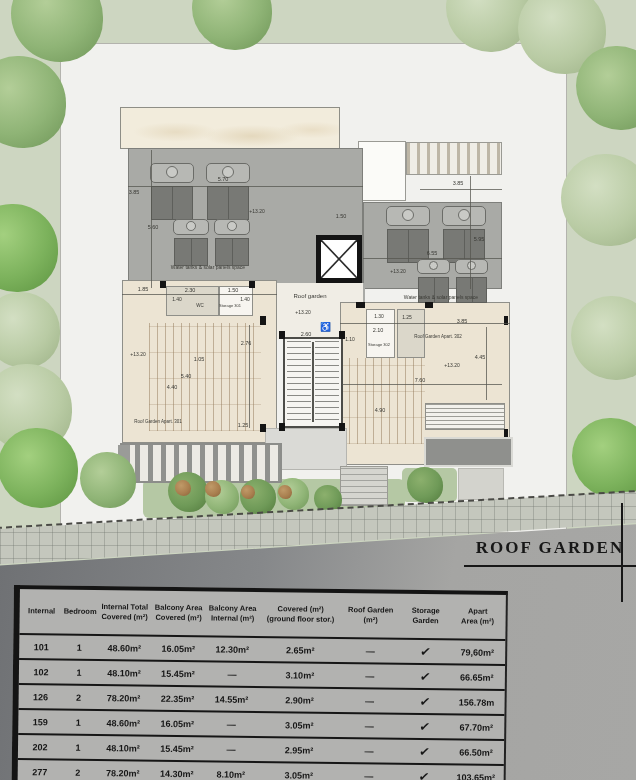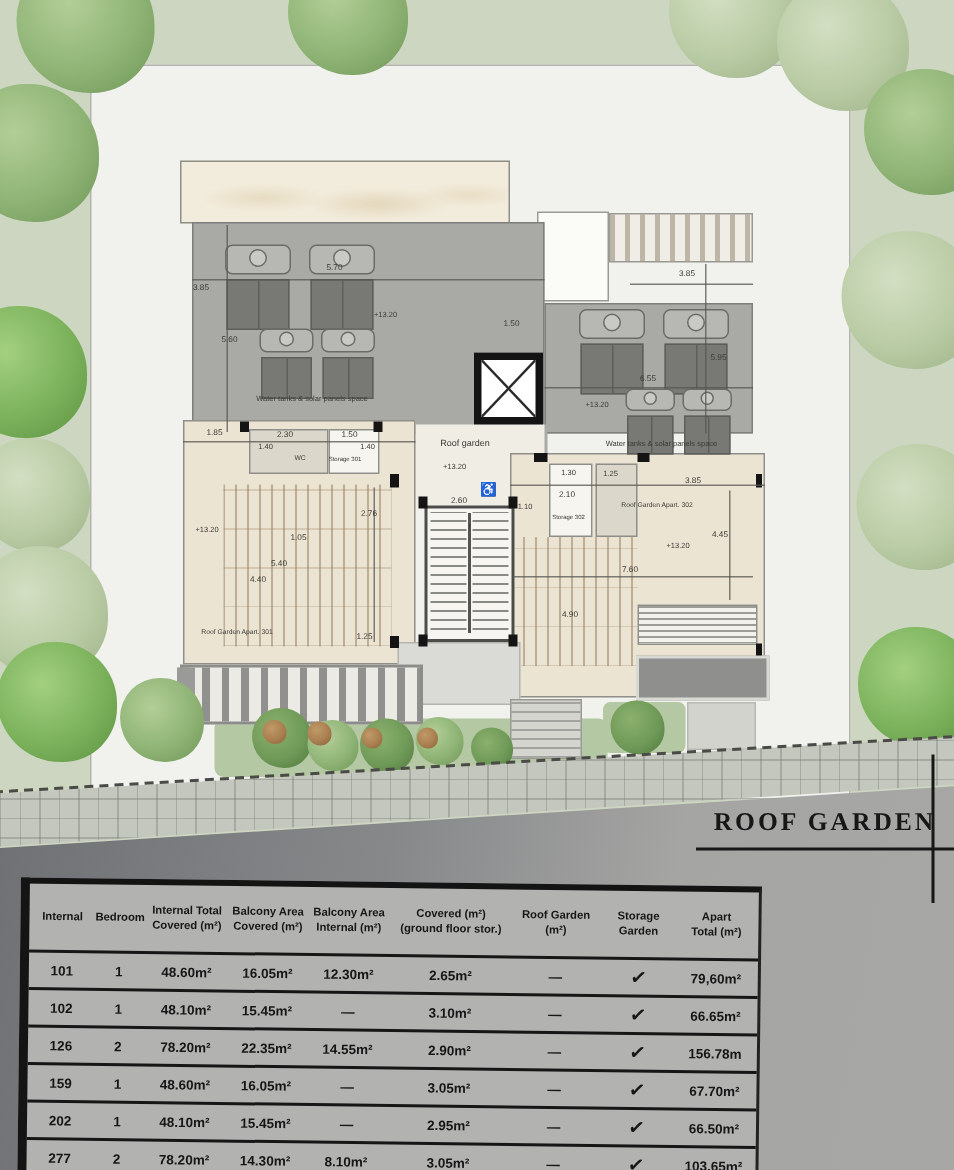--- a/index.html
+++ b/index.html
@@ -326,21 +326,21 @@
         <div class="th">
           <div>Roof Garden</div>
           <div>(m²)</div>
         </div>
         <div class="th">
           <div>Storage</div>
           <div>Garden</div>
         </div>
         <div class="th">
           <div>Apart</div>
-          <div>Total (m²)</div>
+          <div>Area (m²)</div>
         </div>
       </div>
     <div id="table-body">
         <div class="tr body">
           <div class="td">101</div>
           <div class="td">1</div>
           <div class="td">48.60m²</div>
           <div class="td">16.05m²</div>
           <div class="td">12.30m²</div>
           <div class="td">2.65m²</div>

